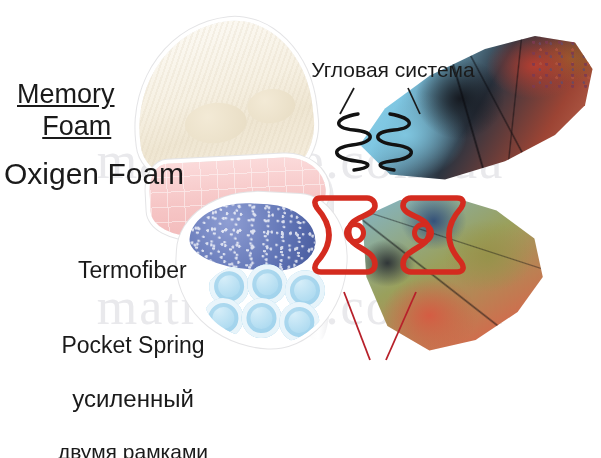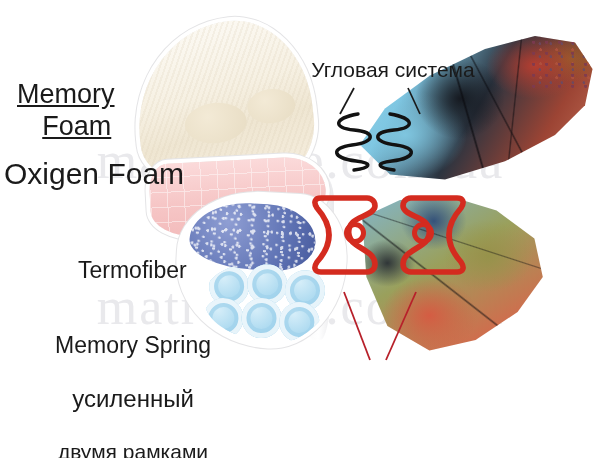--- a/index.html
+++ b/index.html
@@ -202,21 +202,21 @@
   <div class="lbl lbl-memory">
     <span>Memory</span>
     <span class="l2">Foam</span>
   </div>
 
   <div class="lbl lbl-oxigen">Oxigen Foam</div>
 
   <div class="lbl lbl-termo">Termofiber</div>
 
   <div class="lbl lbl-pocket">
-    <span class="l1">Memory Spring</span>
+    <span class="l1">Pocket Spring</span>
     <span class="l2">усиленный</span>
     <span class="l3">двумя  рамками</span>
     
   </div>
 
   <div class="lbl lbl-corner">
     <span class="l1">Угловая  система</span>
   </div>
 
 

